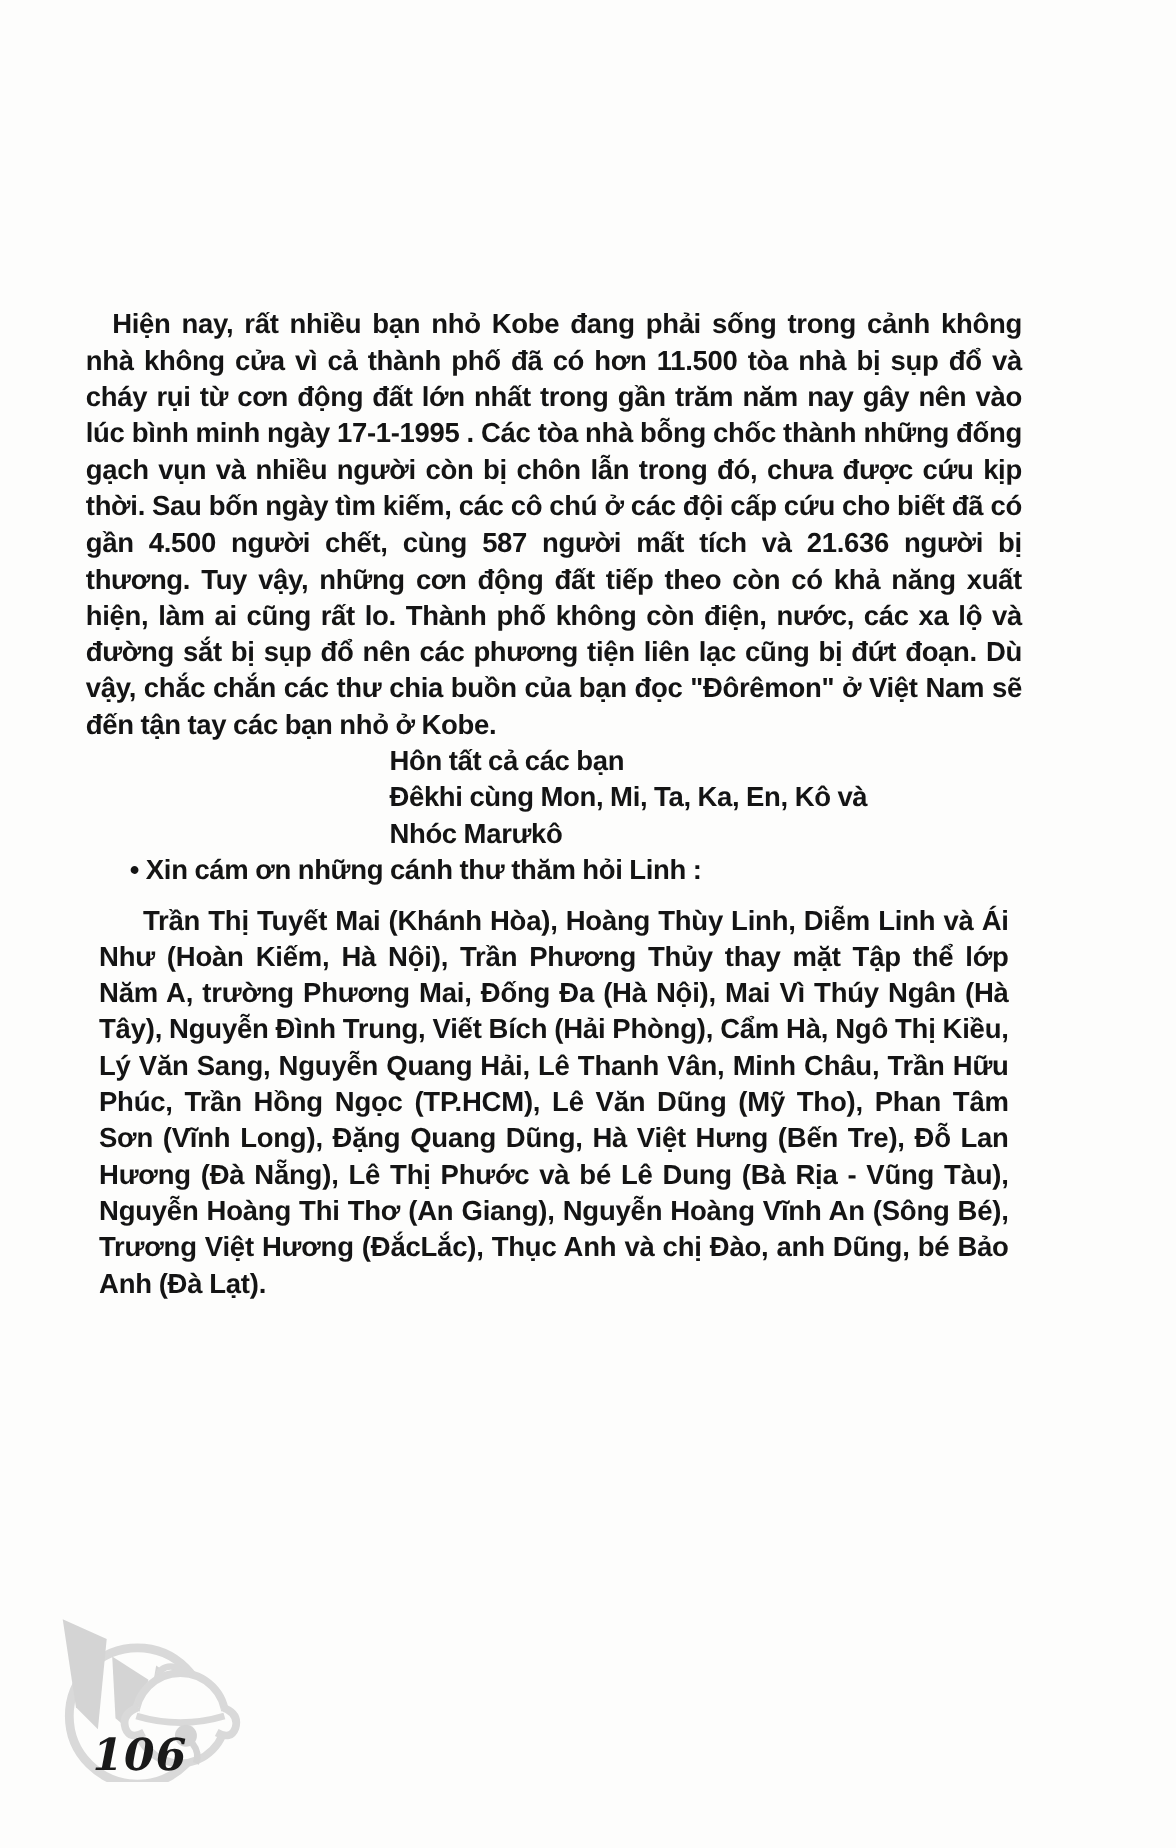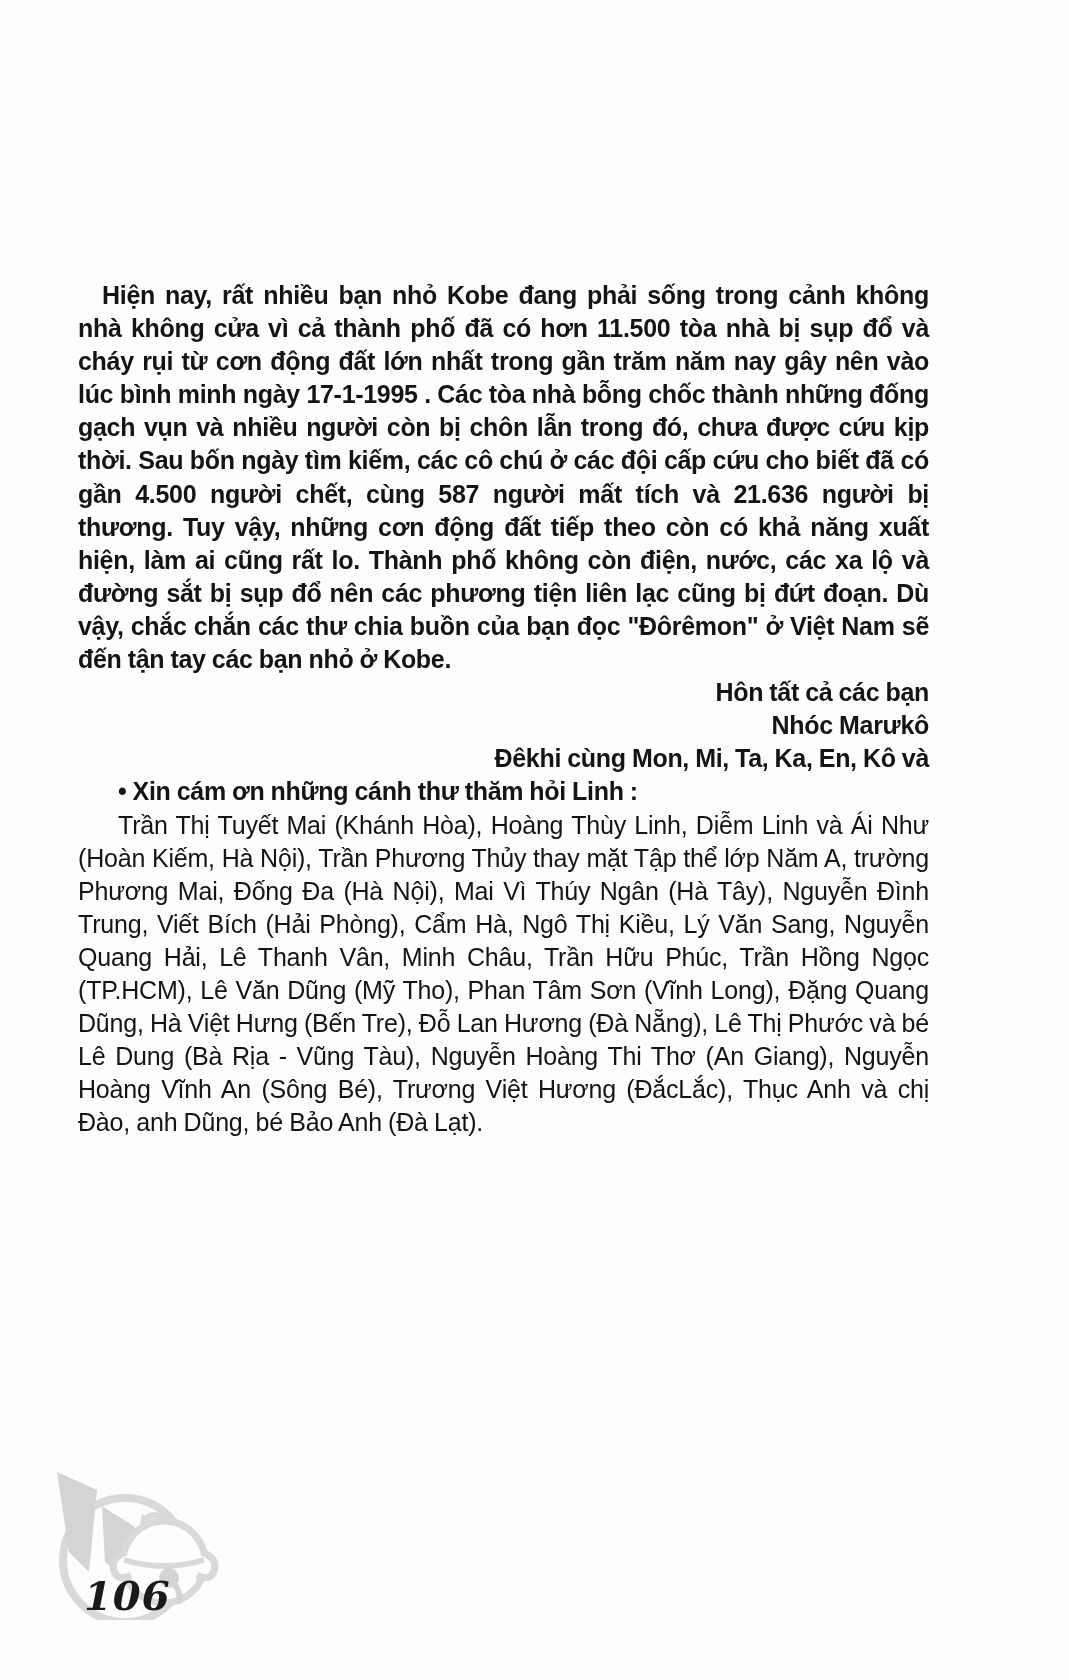--- a/index.html
+++ b/index.html
@@ -16,24 +16,24 @@
     left: 78px; top: 279px; width: 851px;
     color: #141414;
     font-size: 25px;
     font-weight: 700;
     line-height: 33.1px;
     letter-spacing: -0.3px;
     word-spacing: -0.5px;
     text-align: justify;
   }
   .para { margin: 0; text-indent: 24px; }
-  .signoff { padding-left: 276px; text-align: right; }
+  .signoff { padding-left: 276px; text-align: left; }
   .signoff-line { white-space: nowrap; }
   .bullet { margin: 0; text-indent: 40px; text-align: left; }
-  .names { margin: 0; text-indent: 40px; font-weight: 400; letter-spacing: -0.2px; }
+  .names { margin: 12px; text-indent: 40px; font-weight: 700; letter-spacing: -0.2px; }
   .watermark {
     position: absolute;
     left: 45px; top: 1460px;
     width: 175px; height: 160px;
   }
   .page-number {
     position: absolute;
     left: 84px; top: 1572px;
     font-family: "DejaVu Serif", serif;
     font-style: italic;
@@ -45,22 +45,22 @@
 </style>
 </head>
 <body>
 
 <div class="page">
 
   <div class="text-block">
     <p class="para">Hiện nay, rất nhiều bạn nhỏ Kobe đang phải sống trong cảnh không nhà không cửa vì cả thành phố đã có hơn 11.500 tòa nhà bị sụp đổ và cháy rụi từ cơn động đất lớn nhất trong gần trăm năm nay gây nên vào lúc bình minh ngày 17-1-1995 . Các tòa nhà bỗng chốc thành những đống gạch vụn và nhiều người còn bị chôn lẫn trong đó, chưa được cứu kịp thời. Sau bốn ngày tìm kiếm, các cô chú ở các đội cấp cứu cho biết đã có gần 4.500 người chết, cùng 587 người mất tích và 21.636 người bị thương. Tuy vậy, những cơn động đất tiếp theo còn có khả năng xuất hiện, làm ai cũng rất lo. Thành phố không còn điện, nước, các xa lộ và đường sắt bị sụp đổ nên các phương tiện liên lạc cũng bị đứt đoạn. Dù vậy, chắc chắn các thư chia buồn của bạn đọc "Đôrêmon" ở Việt Nam sẽ đến tận tay các bạn nhỏ ở Kobe.</p>
     <div class="signoff">
       <div class="signoff-line">Hôn tất cả các bạn</div>
+      <div class="signoff-line">Đêkhi cùng Mon, Mi, Ta, Ka, En, Kô và</div>
       <div class="signoff-line">Nhóc Marưkô</div>
-      <div class="signoff-line">Đêkhi cùng Mon, Mi, Ta, Ka, En, Kô và</div>
     </div>
     <p class="bullet">• Xin cám ơn những cánh thư thăm hỏi Linh :</p>
     <p class="names">Trần Thị Tuyết Mai (Khánh Hòa), Hoàng Thùy Linh, Diễm Linh và Ái Như (Hoàn Kiếm, Hà Nội), Trần Phương Thủy thay mặt Tập thể lớp Năm A, trường Phương Mai, Đống Đa (Hà Nội), Mai Vì Thúy Ngân (Hà Tây), Nguyễn Đình Trung, Viết Bích (Hải Phòng), Cẩm Hà, Ngô Thị Kiều, Lý Văn Sang, Nguyễn Quang Hải, Lê Thanh Vân, Minh Châu, Trần Hữu Phúc, Trần Hồng Ngọc (TP.HCM), Lê Văn Dũng (Mỹ Tho), Phan Tâm Sơn (Vĩnh Long), Đặng Quang Dũng, Hà Việt Hưng (Bến Tre), Đỗ Lan Hương (Đà Nẵng), Lê Thị Phước và bé Lê Dung (Bà Rịa - Vũng Tàu), Nguyễn Hoàng Thi Thơ (An Giang), Nguyễn Hoàng Vĩnh An (Sông Bé), Trương Việt Hương (ĐắcLắc), Thục Anh và chị Đào, anh Dũng, bé Bảo Anh (Đà Lạt).</p>
   </div>
 
   <svg class="watermark" viewBox="0 0 175 160" aria-hidden="true">
     <circle cx="80" cy="100" r="62" fill="none" stroke="#d9d9d9" stroke-width="8"></circle>
     <polygon points="12,12 52,30 44,112 24,92" fill="#d4d4d4"></polygon>
     <polygon points="57,46 90,67 74,114 60,102" fill="#d4d4d4"></polygon>
     <polygon points="97,54 123,73 92,83" fill="#d4d4d4"></polygon>

